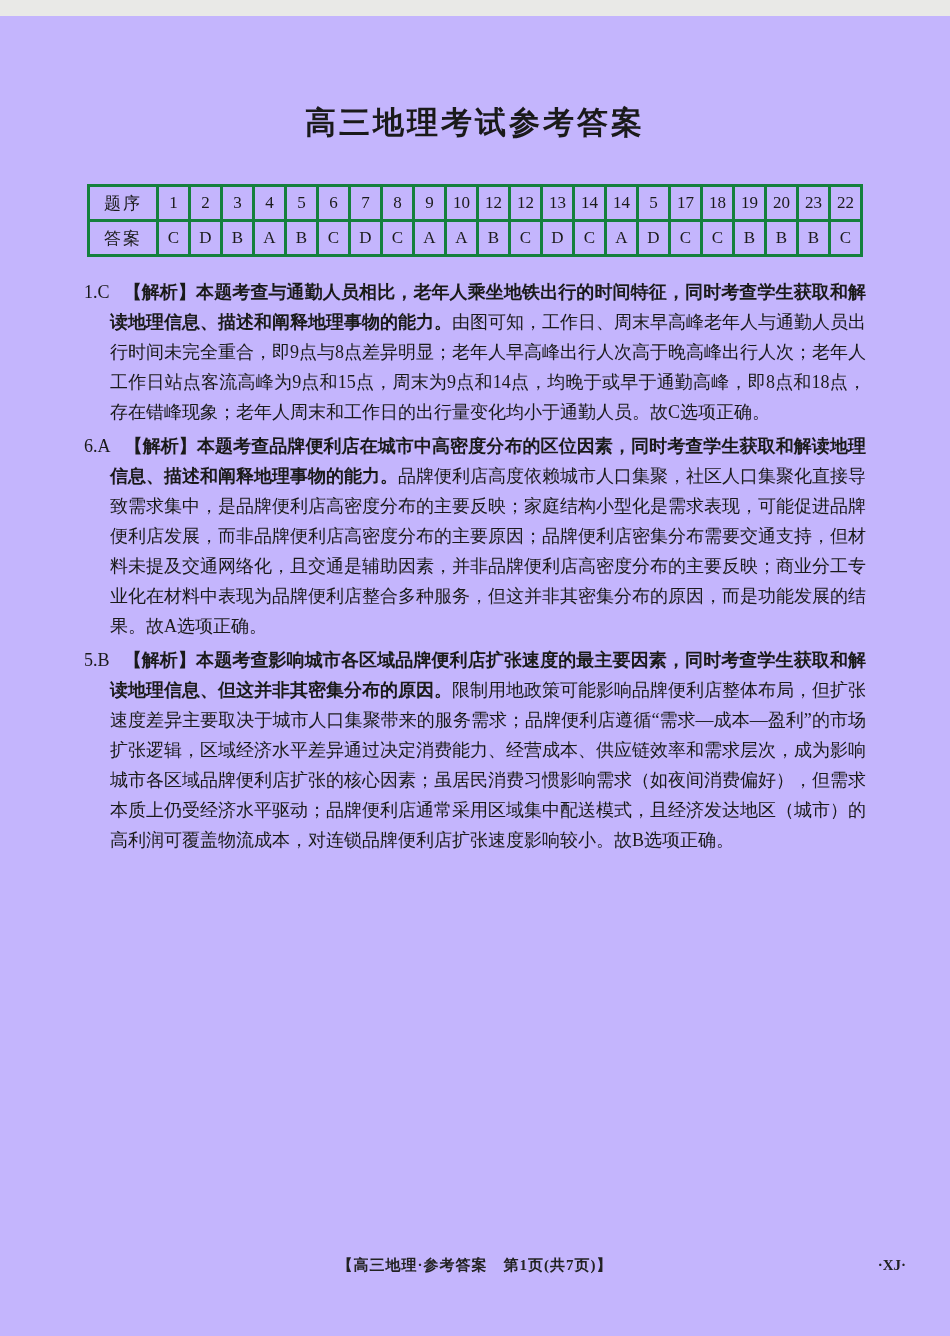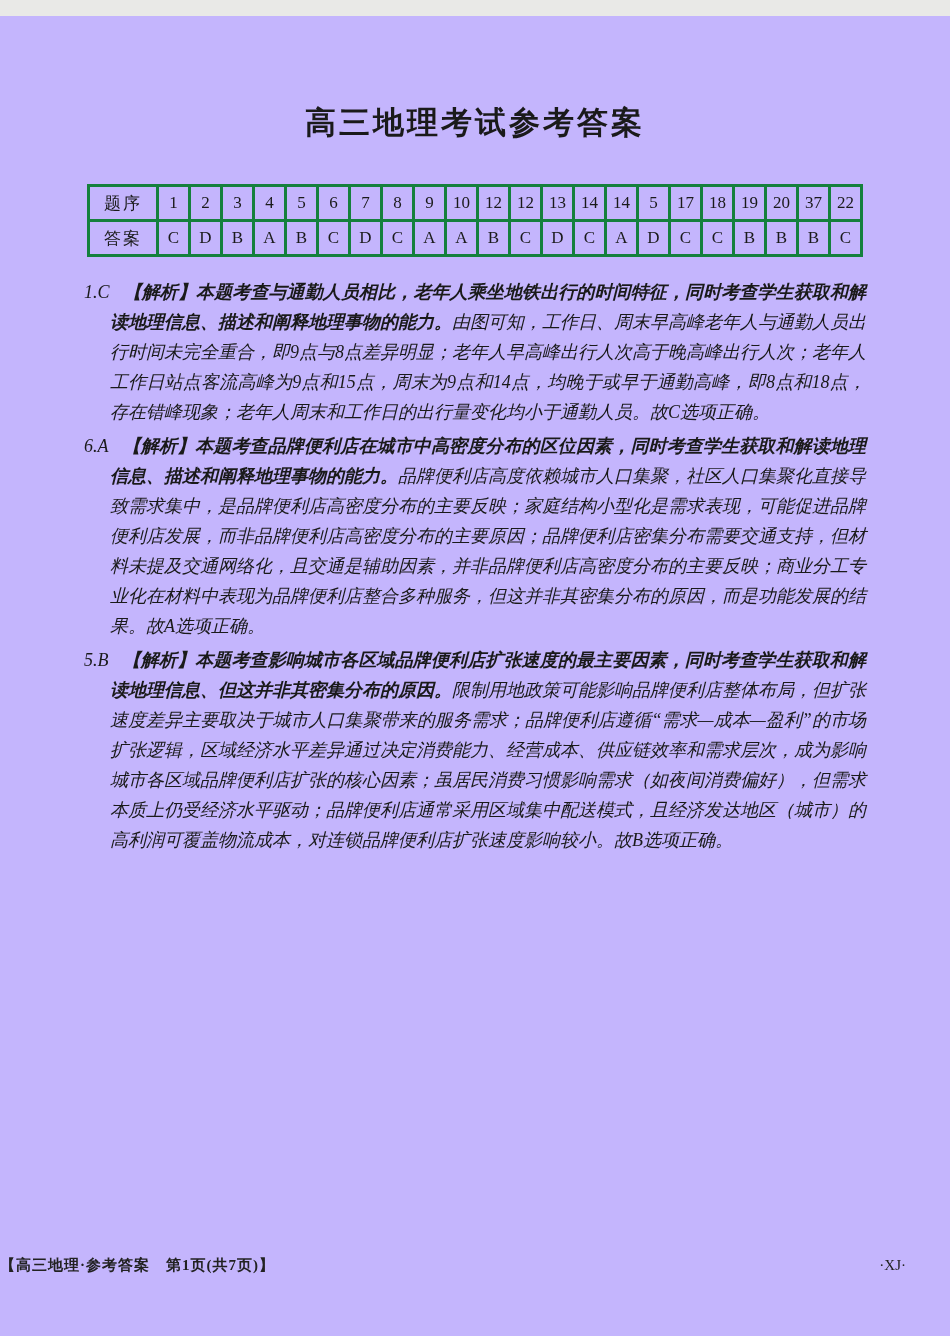--- a/index.html
+++ b/index.html
@@ -40,48 +40,47 @@
     width: 54px;
     letter-spacing: 2px;
     padding: 0 6px;
   }
   .explanations {
     width: 782px;
     margin: 20px auto 0;
     font-size: 18px;
     line-height: 30px;
     text-align: justify;
-    font-style: italic;
   }
   .exp {
     margin: 0 0 4px 0;
     padding-left: 26px;
     text-indent: -26px;
   }
   .exp-num { margin-right: 14px; }
   .exp-bold { font-weight: 700; }
   .footer {
     position: absolute;
     left: 0;
     top: 1240px;
     width: 100%;
     font-size: 15px;
     color: #222;
   }
   .footer-center {
     display: block;
-    text-align: left;
+    text-align: center;
     font-weight: 700;
     letter-spacing: 1px;
   }
   .footer-right {
     position: absolute;
     right: 44px;
     top: 1px;
-    font-weight: 400;
+    font-weight: 700;
   }
 </style>
 </head>
 <body>
 
 <div class="page">
 
   <h1 class="title">高三地理考试参考答案</h1>
 
   <table class="answer-table">
@@ -101,21 +100,21 @@
           <td>12</td>
           <td>12</td>
           <td>13</td>
           <td>14</td>
           <td>14</td>
           <td>5</td>
           <td>17</td>
           <td>18</td>
           <td>19</td>
           <td>20</td>
-          <td>37</td>
+          <td>23</td>
           <td>22</td>
         </tr>
       <tr id="row-answers">
         <td class="label">答案</td>
       <td>C</td>
           <td>D</td>
           <td>B</td>
           <td>A</td>
           <td>B</td>
           <td>C</td>

